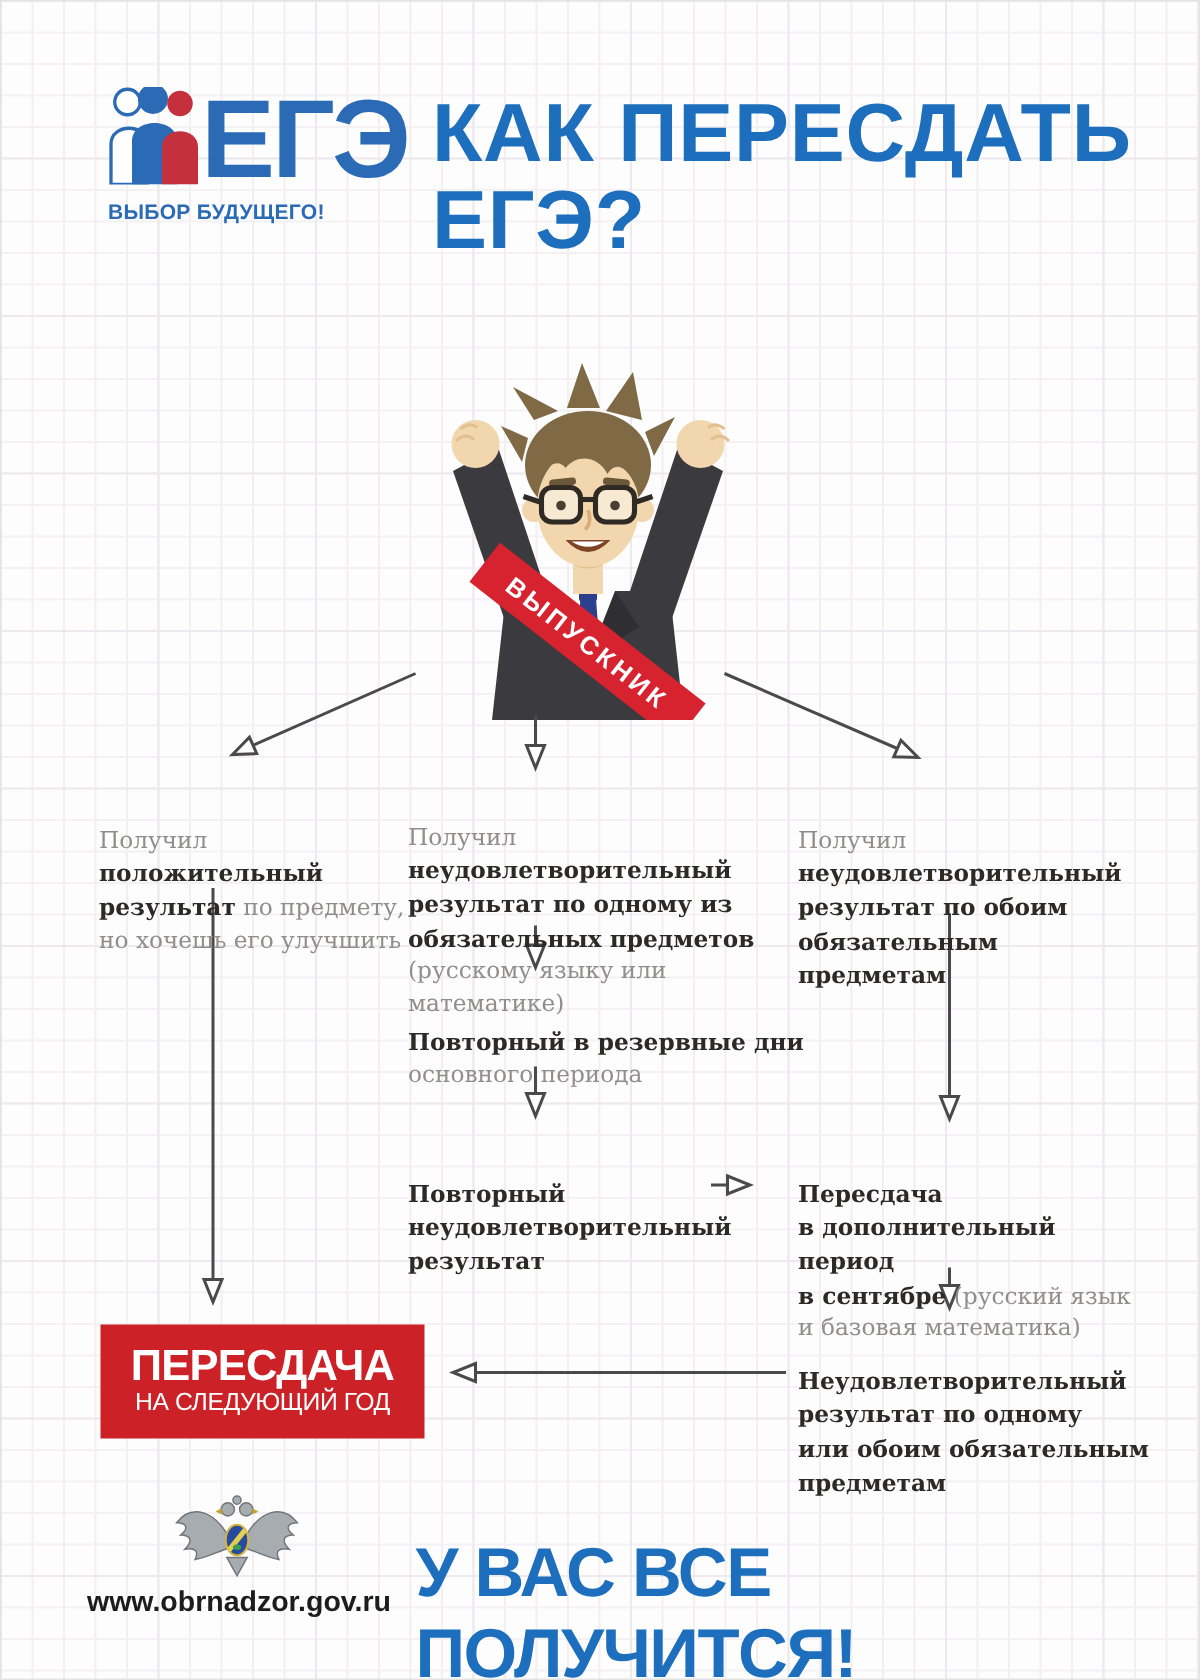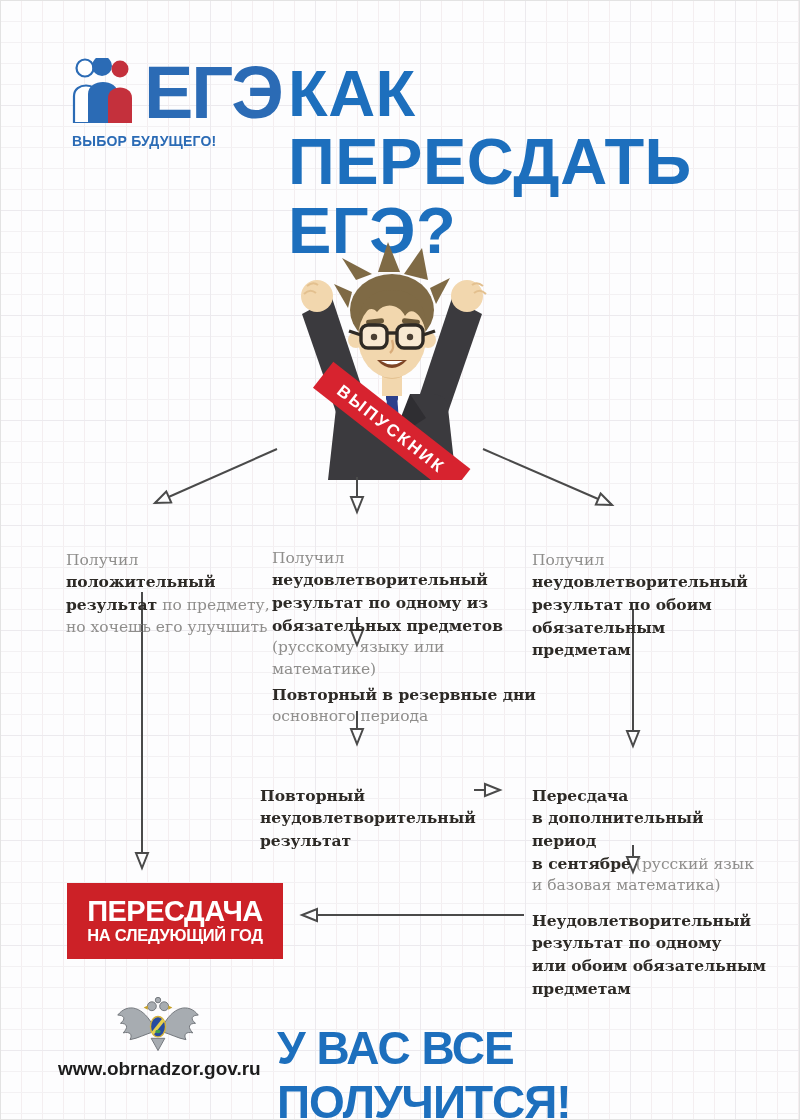--- a/index.html
+++ b/index.html
@@ -11,41 +11,41 @@
       linear-gradient(90deg, #eceaee 1px, transparent 1px),
       linear-gradient(#f3f1f3 1px, transparent 1px),
       linear-gradient(90deg, #f4eef0 1px, transparent 1px);
     background-size:105px 105px,105px 105px,21px 21px,21px 21px;
     box-shadow:inset 0 0 0 1px #e3e3e3;
     font-family:"Liberation Sans", sans-serif;
   }
   .abs{position:absolute;}
 
   
-  .logo-brand{left:144px;top:56px;font-size:74px;font-weight:bold;color:#2b6bb5;letter-spacing:-2px;line-height:1;}
+  .logo-brand{left:134px;top:56px;font-size:74px;font-weight:bold;color:#2b6bb5;letter-spacing:-2px;line-height:1;}
   .logo-tagline{left:72px;top:133px;font-size:14px;font-weight:bold;color:#2b6bb5;letter-spacing:.2px;}
-  .page-title{left:288px;top:60px;font-size:65px;font-weight:bold;color:#1d6fbd;line-height:1.05;white-space:pre-line;letter-spacing:.5px;}
+  .page-title{left:288px;top:60px;font-size:55px;font-weight:bold;color:#1d6fbd;line-height:1.05;white-space:pre-line;letter-spacing:.5px;}
   .site-url{left:290px;top:193px;font-size:25px;font-weight:bold;color:#1c1c1c;letter-spacing:.3px;}
 
   
   .flow-text{font-family:"DejaVu Serif", serif;font-size:15.5px;line-height:1.4;color:#8f8e8c;white-space:pre-line;margin:0;}
   .flow-text b{color:#2d2a26;font-weight:bold;}
   .b-left{left:66px;top:528px;width:220px;}
   .b-mid{left:272px;top:526px;width:268px;}
   .b-right{left:532px;top:528px;width:230px;}
   .s-reserve{left:272px;top:662px;width:268px;}
-  .s-repeat{left:260px;top:763px;width:268px;}
+  .s-repeat{left:272px;top:763px;width:268px;}
   .s-september{left:532px;top:763px;width:240px;}
   .s-failed{left:532px;top:888px;width:240px;}
 
   
   .result-box{left:67px;top:883px;width:216px;height:76px;background:#cc2127;color:#fff;
     display:flex;flex-direction:column;align-items:center;justify-content:center;text-align:center;}
   .result-line1{font-size:29px;font-weight:bold;letter-spacing:-.5px;line-height:1.05;}
-  .result-line2{font-size:16.5px;font-weight:bold;letter-spacing:-.3px;line-height:1.2;}
+  .result-line2{font-size:16.5px;font-weight:normal;letter-spacing:-.3px;line-height:1.2;}
 
   
   .footer-left{left:58px;top:996px;width:200px;}
   .obrnadzor-url{font-size:19px;font-weight:bold;color:#1c1c1c;margin-top:4px;}
   .slogan{left:277px;top:1021px;font-size:46px;font-weight:bold;color:#1d6fbd;letter-spacing:-1px;}
 
   svg{display:block;}
 </style>
 </head>
 <body>

